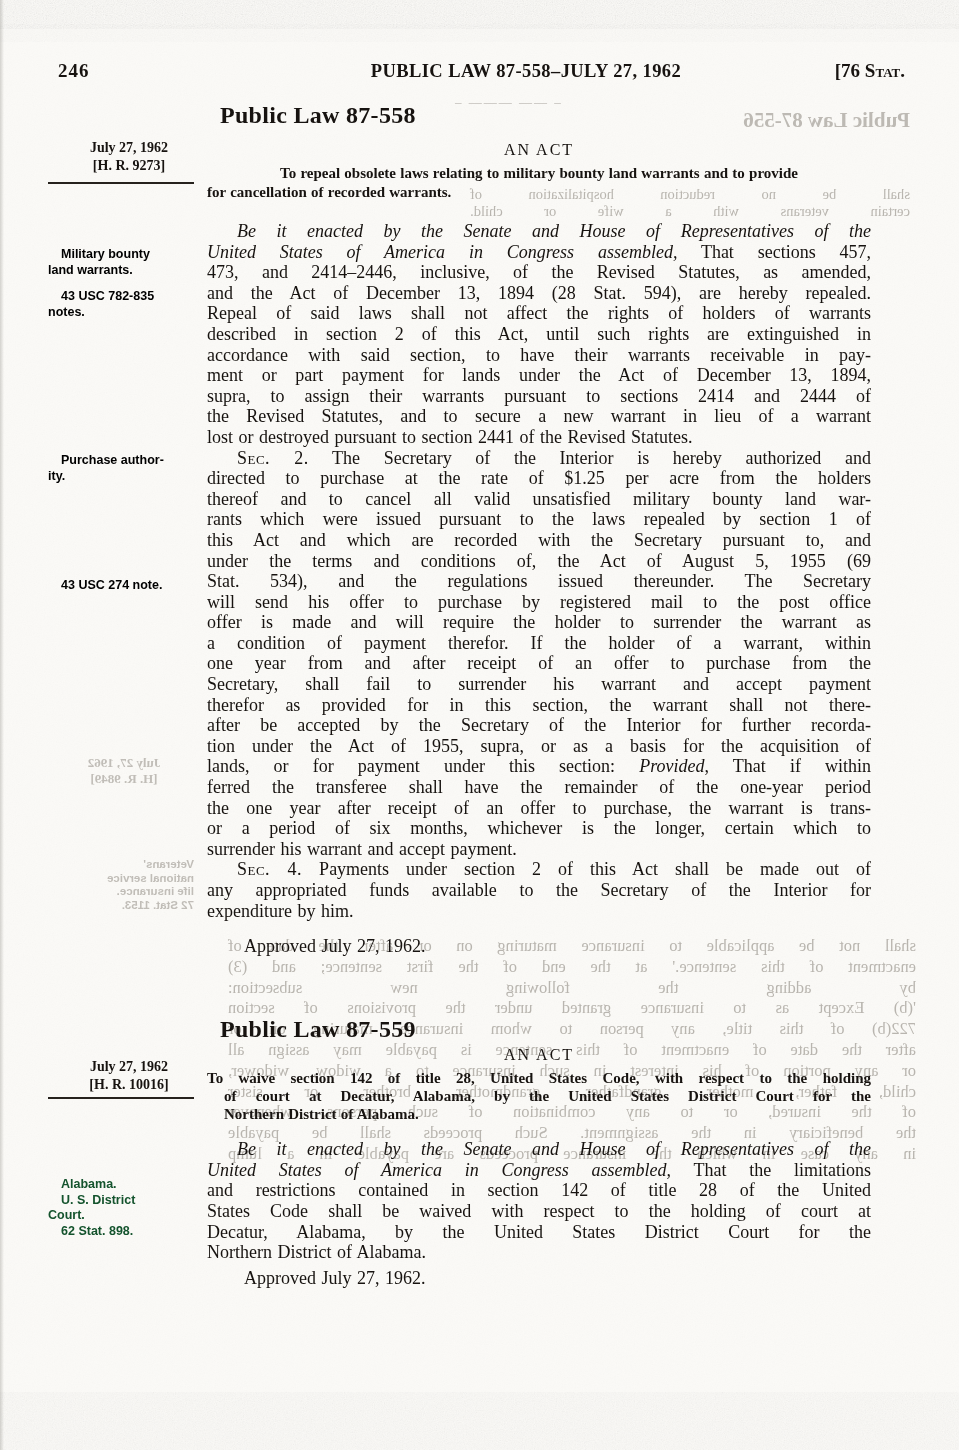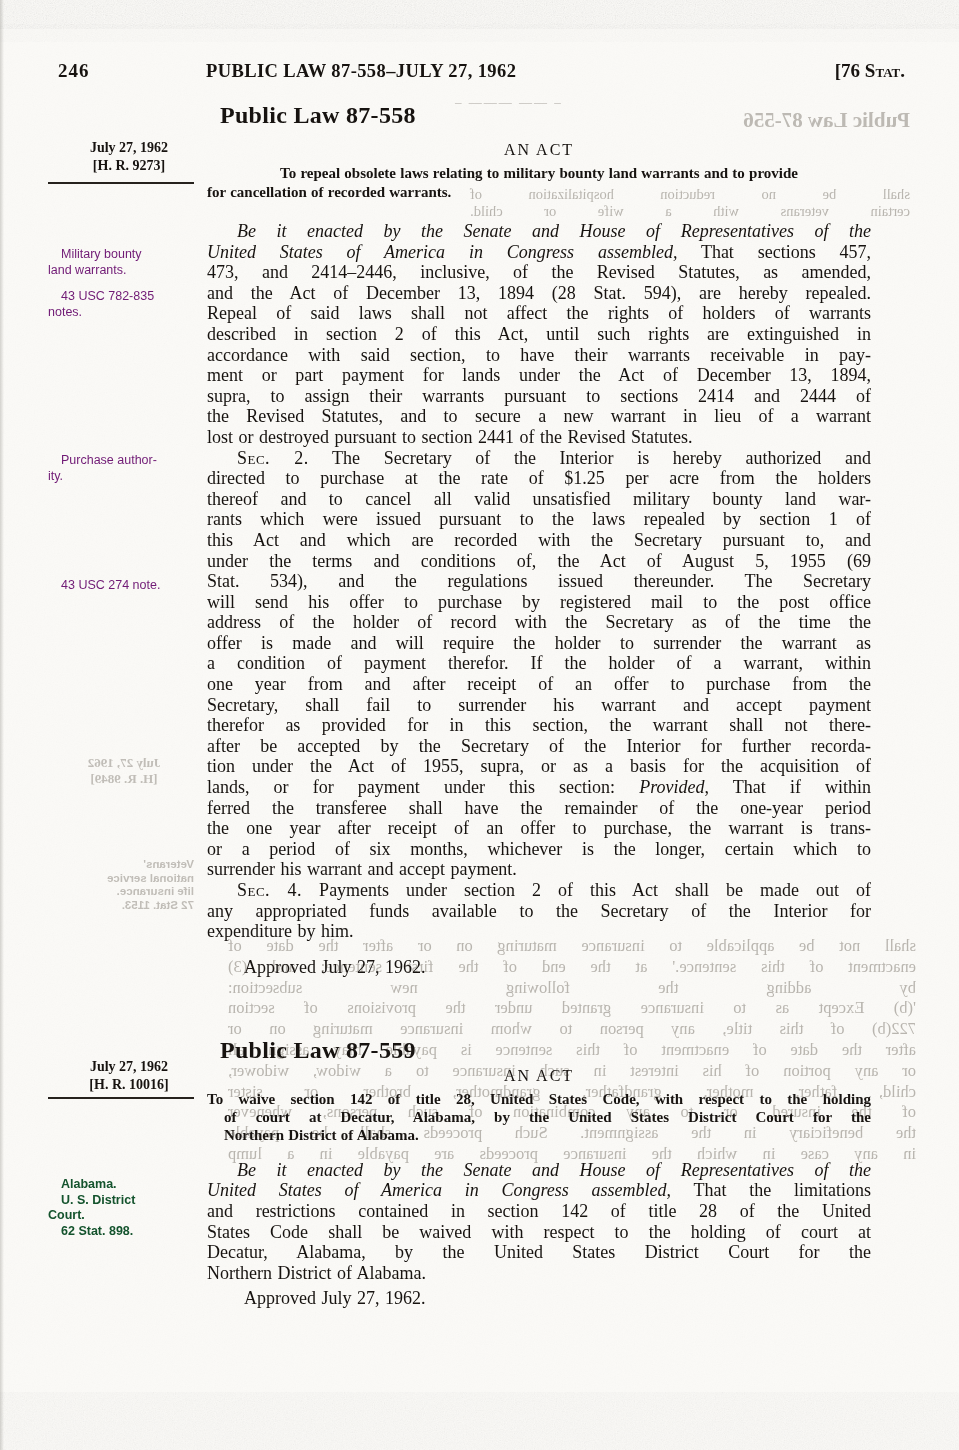--- a/index.html
+++ b/index.html
@@ -6,21 +6,21 @@
   .page{
     position:relative;width:959px;height:1450px;margin:0 auto;
     background:#fbfaf7;overflow:hidden;
     font-family:"Liberation Serif",serif;color:#171310;
   }
   .noise-layer{position:absolute;left:0;top:0;z-index:1;pointer-events:none;}
   .edge{position:absolute;left:0;top:0;width:4px;height:100%;z-index:3;
     background:linear-gradient(90deg,rgba(110,108,100,.28),rgba(110,108,100,0));}
   
   .pg-num{position:absolute;left:58px;top:60px;z-index:4;font-weight:bold;font-size:19px;letter-spacing:1px;}
-  .run-head{position:absolute;left:206px;width:664px;top:61px;z-index:4;
+  .run-head{position:absolute;left:194px;width:664px;top:61px;z-index:4;text-align:center;
     font-weight:bold;font-size:18.5px;letter-spacing:.4px;}
   .stat-ref{position:absolute;right:54px;top:60px;z-index:4;font-weight:bold;font-size:19px;}
   .sc{font-variant:small-caps;}
   
   .main{position:absolute;left:207px;top:101px;width:664px;z-index:4;}
   .pl-head{font-size:24px;font-weight:bold;letter-spacing:.3px;line-height:28px;margin-left:13px;}
   .pl-head.second{margin-top:58px;}
   .anact{margin-top:11px;text-align:center;font-size:16px;line-height:20px;letter-spacing:2px;}
   .anact.second{margin-top:2px;}
   .acttitle{margin-top:4px;font-weight:bold;font-size:15px;line-height:18.5px;word-spacing:.5px;}
@@ -35,21 +35,21 @@
   .run-i{font-style:italic;}
   .run-sc{font-variant:small-caps;letter-spacing:.5px;}
   .approved{margin-top:15px;font-size:18px;text-indent:37px;word-spacing:1px;}
   .approved.second{margin-top:5px;}
   
   .mdate{position:absolute;left:60px;width:138px;z-index:4;text-align:center;
     font-weight:bold;font-size:14px;line-height:17.5px;}
   .mdate span{display:block;}
   .mrule{position:absolute;left:48px;width:146px;height:2px;background:#26221d;z-index:4;}
   .mnote{position:absolute;left:48px;width:154px;z-index:4;
-    font-family:"Liberation Sans",sans-serif;font-weight:normal;font-size:12.5px;line-height:15.5px;color:#701a75;}
+    font-family:"Liberation Sans",sans-serif;font-weight:bold;font-size:12.5px;line-height:15.5px;color:#000000;}
   .mnote-stack{position:absolute;left:48px;width:156px;z-index:4;
     font-family:"Liberation Sans",sans-serif;font-weight:bold;font-size:12.5px;line-height:15.5px;color:#14532d;}
   .mline{display:block;}
   .mline.ind{text-indent:13px;}
   
   .ghost{position:absolute;z-index:2;pointer-events:none;color:#a9a59e;
     transform:scaleX(-1);filter:blur(.6px);}
   .ghost .jline{text-align:justify;text-align-last:justify;}
   .g-heading{left:655px;top:108px;width:255px;font-weight:bold;font-size:21px;opacity:.75;}
   .g-under-title{left:470px;top:186px;width:440px;font-size:14.5px;line-height:17px;opacity:.8;}
@@ -177,21 +177,20 @@
         </div>
       <div>
           <span class="jline ind"><span class="run-sc">Sec. 2.</span><span class="run-r"> The Secretary of the Interior is hereby authorized and</span></span>
           <span class="jline"><span class="run-r">directed to purchase at the rate of $1.25 per acre from the holders</span></span>
           <span class="jline"><span class="run-r">thereof and to cancel all valid unsatisfied military bounty land war-</span></span>
           <span class="jline"><span class="run-r">rants which were issued pursuant to the laws repealed by section 1 of</span></span>
           <span class="jline"><span class="run-r">this Act and which are recorded with the Secretary pursuant to, and</span></span>
           <span class="jline"><span class="run-r">under the terms and conditions of, the Act of August 5, 1955 (69</span></span>
           <span class="jline"><span class="run-r">Stat. 534), and the regulations issued thereunder.  The Secretary</span></span>
           <span class="jline"><span class="run-r">will send his offer to purchase by registered mail to the post office</span></span>
-          <span class="jline"><span class="run-r">address of the holder of record with the Secretary as of the time the</span></span>
           <span class="jline"><span class="run-r">offer is made and will require the holder to surrender the warrant as</span></span>
           <span class="jline"><span class="run-r">a condition of payment therefor.  If the holder of a warrant, within</span></span>
           <span class="jline"><span class="run-r">one year from and after receipt of an offer to purchase from the</span></span>
           <span class="jline"><span class="run-r">Secretary, shall fail to surrender his warrant and accept payment</span></span>
           <span class="jline"><span class="run-r">therefor as provided for in this section, the warrant shall not there-</span></span>
           <span class="jline"><span class="run-r">after be accepted by the Secretary of the Interior for further recorda-</span></span>
           <span class="jline"><span class="run-r">tion under the Act of 1955, supra, or as a basis for the acquisition of</span></span>
           <span class="jline"><span class="run-r">lands, or for payment under this section: </span><span class="run-i">Provided</span><span class="run-r">, That if within</span></span>
           <span class="jline"><span class="run-r">ferred the transferee shall have the remainder of the one-year period</span></span>
           <span class="jline"><span class="run-r">the one year after receipt of an offer to purchase, the warrant is trans-</span></span>

